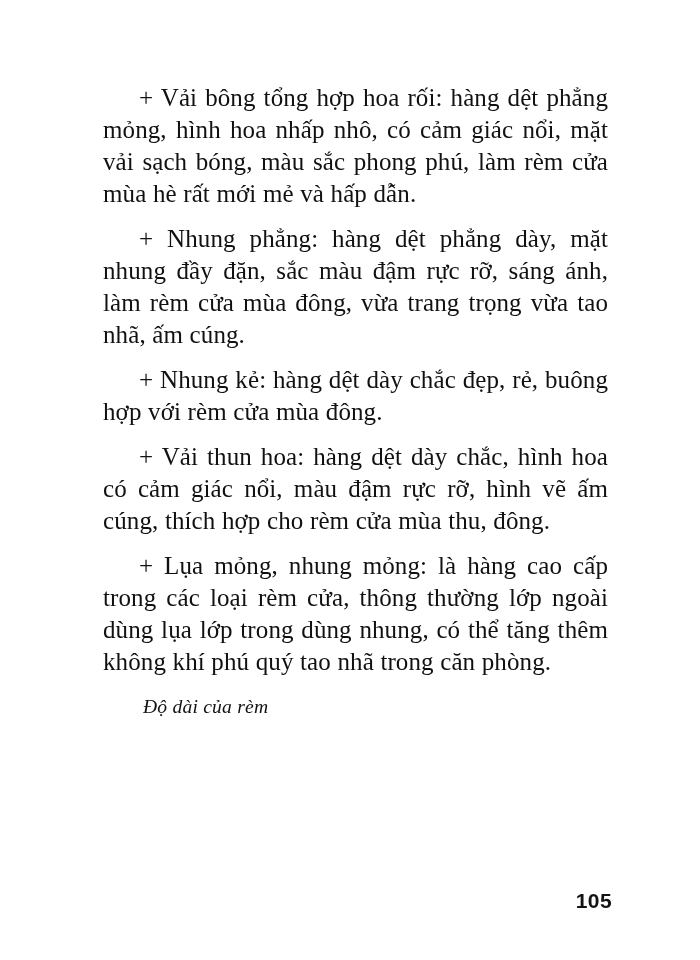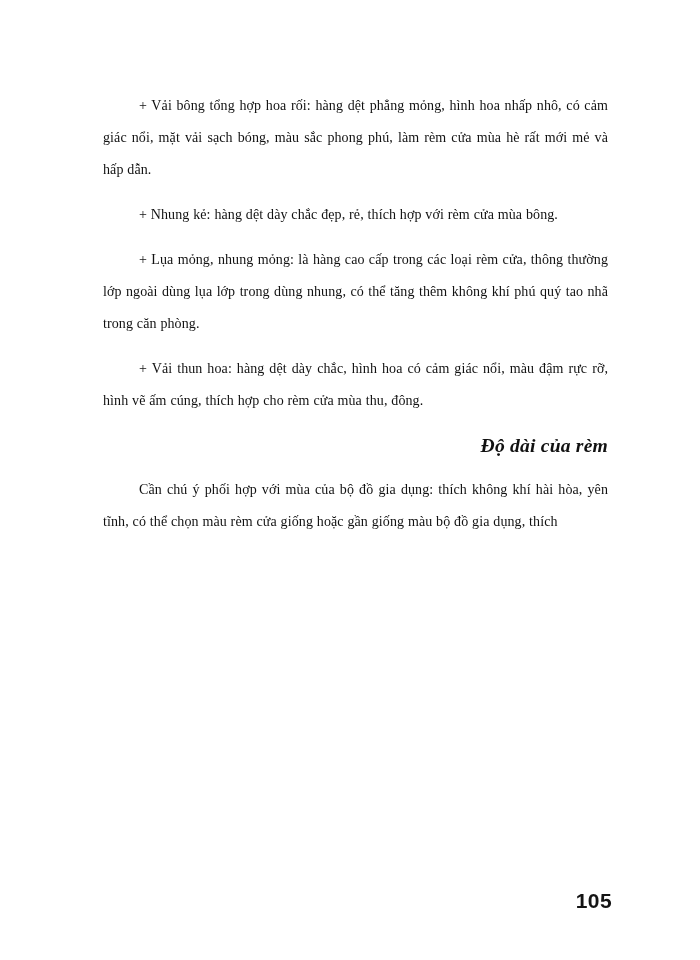--- a/index.html
+++ b/index.html
@@ -23,41 +23,40 @@
     height: 960px;
     background: #ffffff;
   }
   #text-column {
     position: absolute;
     left: 103px;
     top: 78px;
     width: 505px;
   }
   p.body-paragraph {
-    margin: 12px 0 13px 0;
-    font-size: 14px;
+    margin: 4px 0 13px 0;
+    font-size: 25px;
     line-height: 32px;
     text-align: justify;
     text-indent: 36px;
     letter-spacing: 0.1px;
     word-spacing: 0.2px;
     -webkit-font-smoothing: antialiased;
   }
   p.body-paragraph:last-child {
     margin-bottom: 0;
   }
   h2.section-heading {
     margin: 6px 0 8px 0;
     font-size: 19.6px;
     line-height: 32px;
-    font-weight: bold;
+    font-weight: normal;
     font-style: italic;
     text-indent: 40px;
     letter-spacing: 0.2px;
-    text-align: right;
   }
   .tight-top {
     margin-top: 2px;
   }
   #page-number {
     position: absolute;
     right: 88px;
     top: 889px;
     font-family: "Liberation Sans", "DejaVu Sans", sans-serif;
     font-size: 21px;
@@ -69,30 +68,30 @@
 </style>
 </head>
 <body>
 
 <div id="page">
 
   <div id="text-column">
 
     <p class="body-paragraph">+ Vải bông tổng hợp hoa rối: hàng dệt phẳng mỏng, hình hoa nhấp nhô, có cảm giác nổi, mặt vải sạch bóng, màu sắc phong phú, làm rèm cửa mùa hè rất mới mẻ và hấp dẫn.</p>
 
+    <p class="body-paragraph">+ Nhung phẳng: hàng dệt phẳng dày, mặt nhung đầy đặn, sắc màu đậm rực rỡ, sáng ánh, làm rèm cửa mùa đông, vừa trang trọng vừa tao nhã, ấm cúng.</p>
 
-    <p class="body-paragraph">+ Nhung kẻ: hàng dệt dày chắc đẹp, rẻ, thích hợp với rèm cửa mùa bông.</p>
+    <p class="body-paragraph">+ Nhung kẻ: hàng dệt dày chắc đẹp, rẻ, buông hợp với rèm cửa mùa đông.</p>
+
+    <p class="body-paragraph">+ Vải thun hoa: hàng dệt dày chắc, hình hoa có cảm giác nổi, màu đậm rực rỡ, hình vẽ ấm cúng, thích hợp cho rèm cửa mùa thu, đông.</p>
 
     <p class="body-paragraph">+ Lụa mỏng, nhung mỏng: là hàng cao cấp trong các loại rèm cửa, thông thường lớp ngoài dùng lụa lớp trong dùng nhung, có thể tăng thêm không khí phú quý tao nhã trong căn phòng.</p>
-
-    <p class="body-paragraph">+ Vải thun hoa: hàng dệt dày chắc, hình hoa có cảm giác nổi, màu đậm rực rỡ, hình vẽ ấm cúng, thích hợp cho rèm cửa mùa thu, đông.</p>
 
     <h2 class="section-heading">Độ dài của rèm</h2>
 
 
 
-    <p class="body-paragraph tight-top">Cần chú ý phối hợp với mùa của bộ đồ gia dụng: thích không khí hài hòa, yên tĩnh, có thể chọn màu rèm cửa giống hoặc gần giống màu bộ đồ gia dụng, thích</p>
 
   </div>
 
   <div id="page-number">105</div>
 
 </div>
 
 </body></html>

